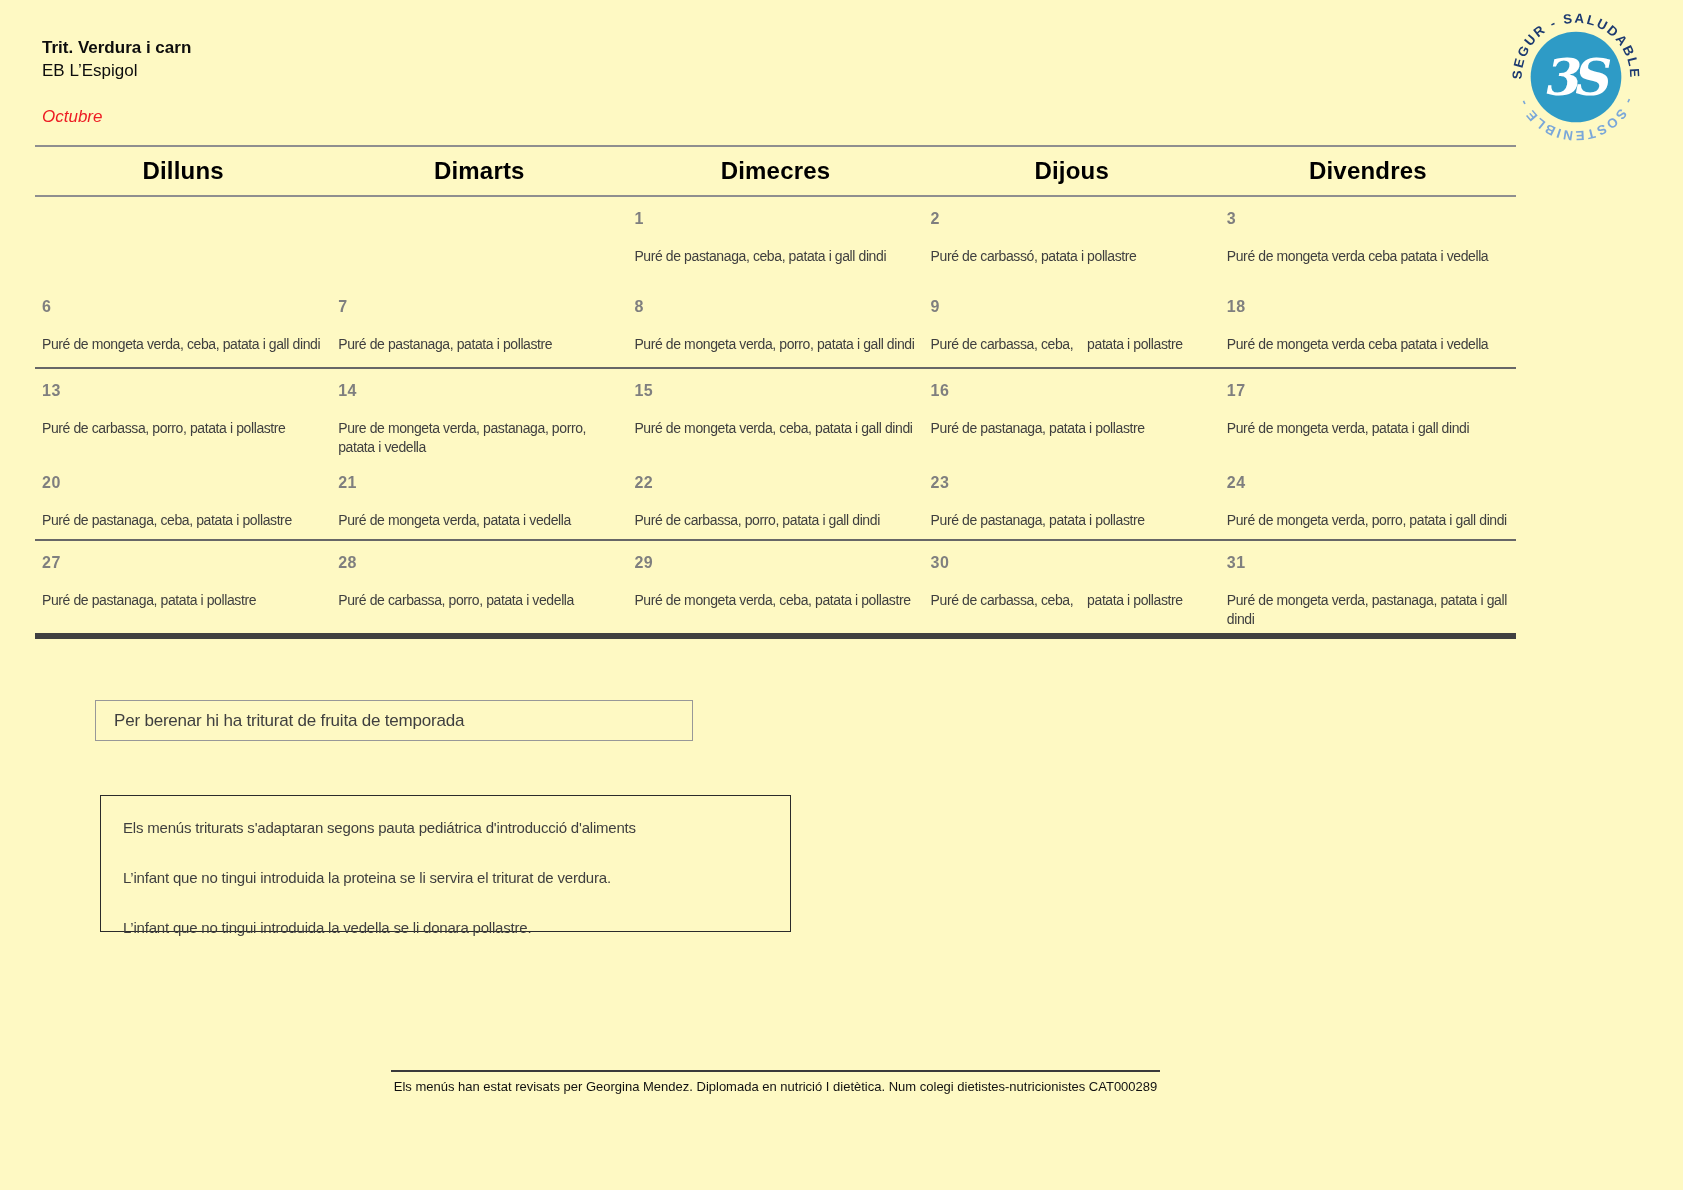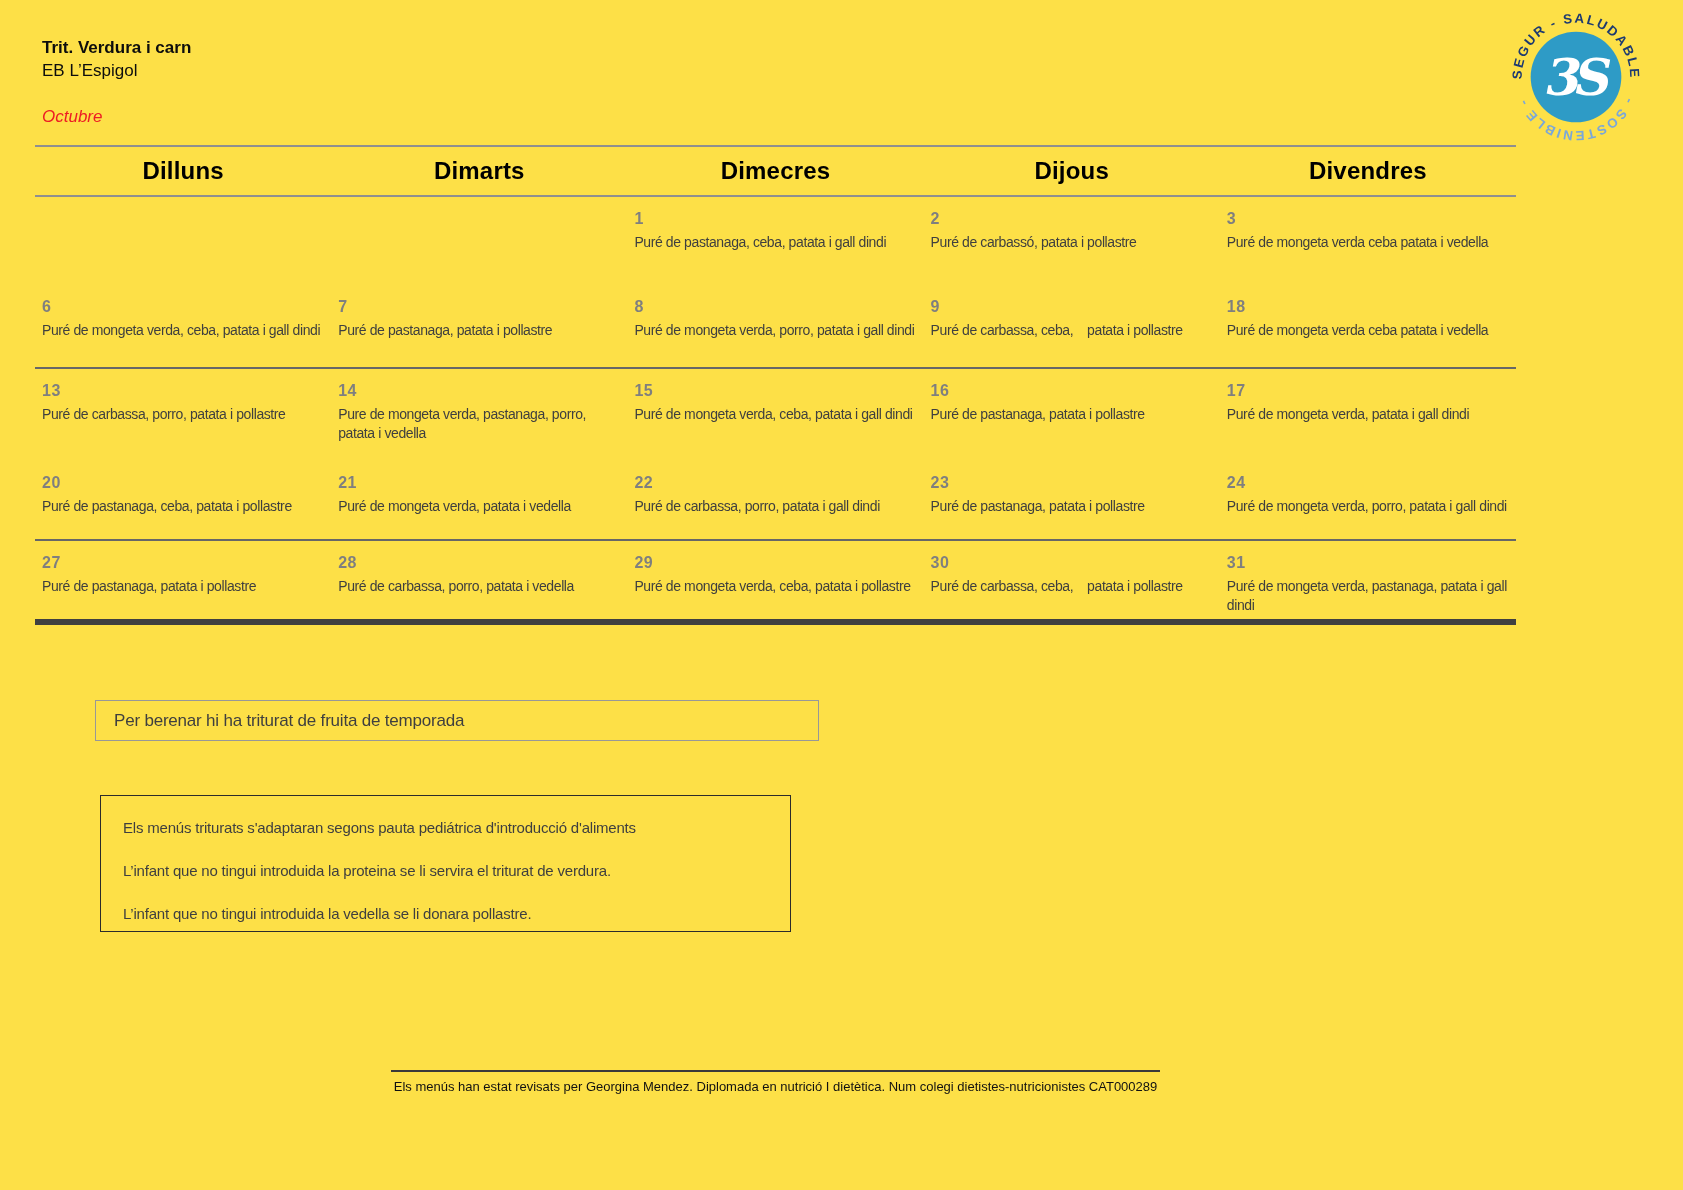--- a/index.html
+++ b/index.html
@@ -2,21 +2,21 @@
 <html><head>
 <meta charset="utf-8">
 <style>
   * { margin:0; padding:0; box-sizing:border-box; }
   html,body { background:#ffffff; }
   body {
     width:1683px; height:1190px;
     font-family:"Liberation Sans", sans-serif;
     position:relative; overflow:hidden;
   }
-  .page { position:absolute; inset:0; background:#fde047;padding-left:24px; }
+  .page { position:absolute; inset:0; background:#fef9c3;padding-left:24px; }
 
   
   .titleblock { position:absolute; left:42px; top:36px; }
   .doc-title { font-size:17px; font-weight:bold; color:#0d0d0d; line-height:23px; }
   .doc-subtitle { font-size:17px; color:#0d0d0d; line-height:23px; }
   .month { position:absolute; left:42px; top:107px; font-size:17px; color:#ed1c24;font-style:italic; }
 
   
   .badge { position:absolute; right:38px; top:8px; width:138px; height:138px; }
   .badge .ringTop   { font-family:"Liberation Sans", sans-serif; font-size:13.5px; font-weight:bold; letter-spacing:2px; }
@@ -36,36 +36,36 @@
   .week.last { border-bottom:6px solid #404040; }
   .w1 .cell { min-height:88px; }
   .w2 .cell { min-height:82px; }
   .w3 .cell { min-height:92px; }
   .w4 .cell { min-height:78px; }
   .w5 .cell { min-height:78px; }
   .cell { padding:14px 9px 4px 7px; }
   .daynum { font-size:16px; font-weight:bold; color:#7f7f7f; letter-spacing:0.5px; line-height:16px; }
   .menu {
     font-size:14px; color:#3f3f3f; letter-spacing:-0.4px;
-    line-height:19px; margin-top:6px; white-space:pre-wrap;
+    line-height:19px; margin-top:20px; white-space:pre-wrap;
   }
 
   
   .snackbox {
-    position:absolute; left:95px; top:700px; width:724px; height:41px;
+    position:absolute; left:95px; top:700px; width:598px; height:41px;
     border:1px solid #989898; display:flex; align-items:center;
     padding-left:18px; font-size:17px; color:#3f3f3f; letter-spacing:-0.2px;
   }
   .infobox {
     position:absolute; left:100px; top:795px; width:691px; height:137px;
     border:1px solid #2b2b2b; padding:23px 18px 0 22px;
     font-size:15px; color:#3f3f3f; letter-spacing:-0.2px;
   }
   .infobox p { line-height:18px; }
-  .infobox p + p { margin-top:25px; }
+  .infobox p + p { margin-top:32px; }
 
   
   .footer { position:absolute; left:35px; top:1070px; width:1481px; text-align:center; }
   .footer-inner {
     display:inline-block; border-top:2px solid #3a3a3a;
     padding:7px 3px 0 3px; font-size:13px; color:#111;
   }
 </style>
 </head>
 <body>

